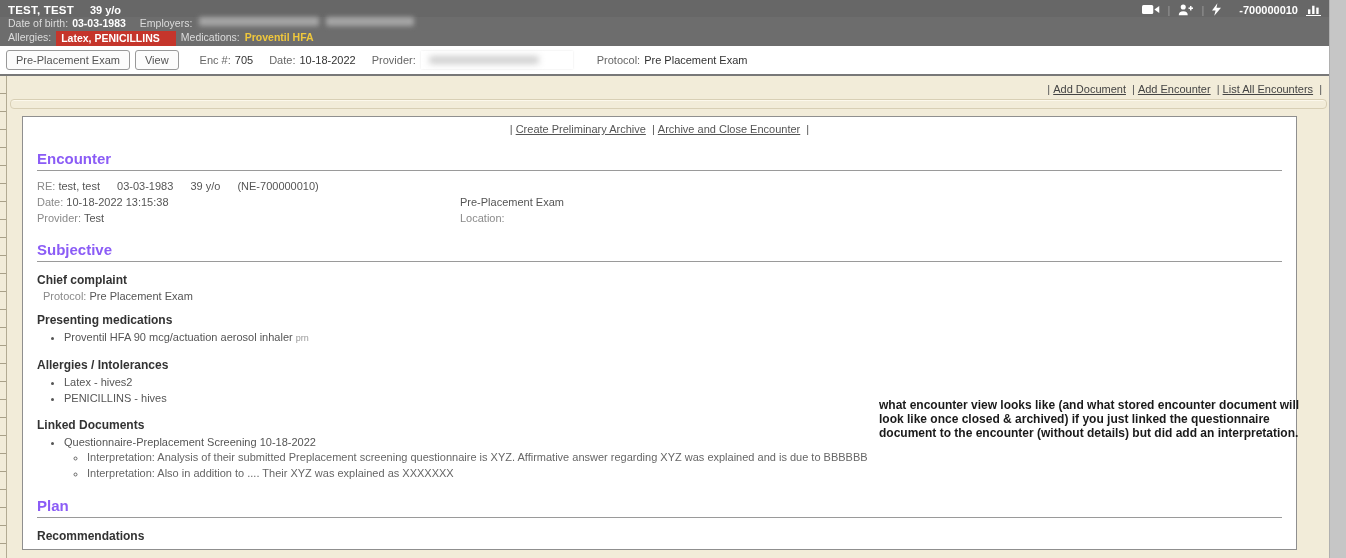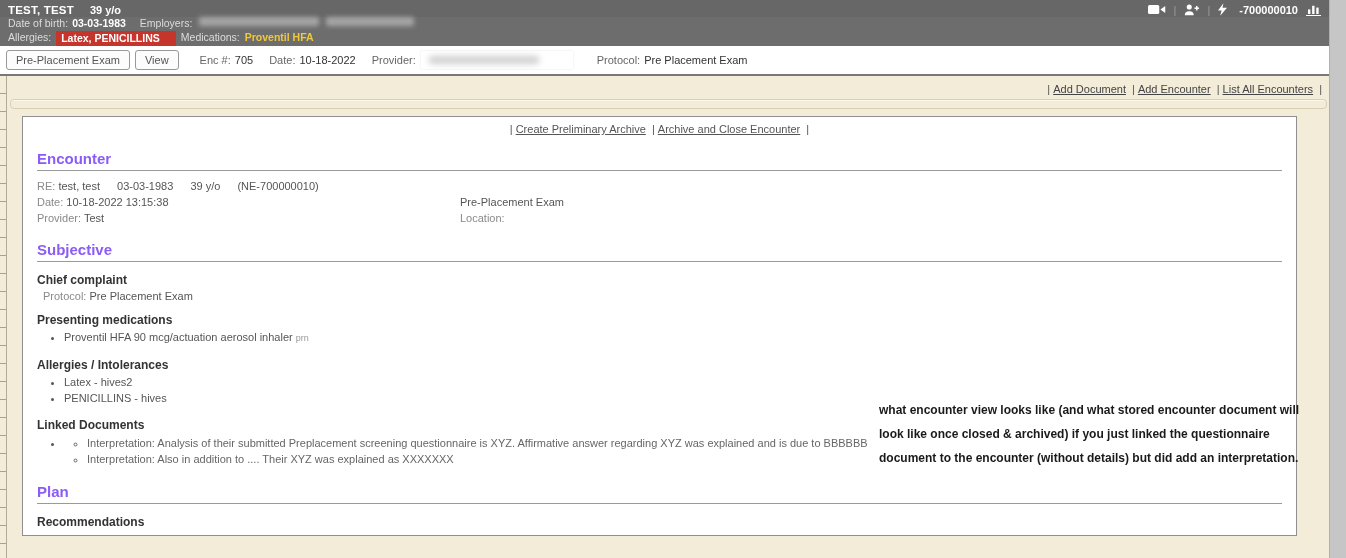--- a/index.html
+++ b/index.html
@@ -11,21 +11,21 @@
   a { color:#555; text-decoration:underline; cursor:pointer; }
   .pipe { color:#555; text-decoration:none; margin:0 3px; }
 
   
   .banner { position:absolute; top:0; left:0; right:17px; height:46px; background:#6d6d6d; color:#fff; }
   .banner-row1 { display:flex; align-items:center; height:17px; padding:2px 8px 0 8px; background:#676767; }
   .pt-name { font-weight:bold; font-size:11.5px; letter-spacing:.2px; }
   .pt-age  { font-weight:bold; font-size:11px; margin-left:16px; }
   .banner-icons { margin-left:auto; display:flex; align-items:center; gap:8px; }
   .icon-sep { color:#9c9c9c; font-size:11px; }
-  .acct-num { font-weight:bold; font-size:11px; margin-left:4px; }
+  .acct-num { font-weight:bold; font-size:11px; margin-left:10px; }
   .chart-ico-wrap { border-bottom:1px solid #fff; padding:0 1px 1px 1px; cursor:pointer; }
   .banner-row2, .banner-row3 { padding:0 8px; height:14px; display:flex; align-items:flex-start; font-size:10.5px; color:#dcdcdc; }
   .bval { color:#fff; font-weight:bold; margin:0 4px; }
   .blur-redact { display:inline-block; height:9px; border-radius:2px; background:#a6a6a6; filter:blur(2.5px); margin-left:7px; }
   .allergy-badge { background:#c5352b; color:#fff; font-weight:bold; padding:1px 16px 2px 5px; margin:0 5px; }
   .med-val { color:#f0c83c; font-weight:bold; margin-left:5px; }
 
   
   .toolbar { position:absolute; top:46px; left:0; right:17px; height:30px; background:#fff;
              border-bottom:2px solid #787878; display:flex; align-items:center; padding-left:6px; color:#666; }
@@ -68,21 +68,21 @@
   .sp { display:inline-block; width:14px; }
   h3 { font-size:12px; font-weight:bold; color:#333; margin:11px 0 0 0; }
   .indent-line { padding-left:6px; margin-top:3px; }
   ul { margin:3px 0 0 0; padding-left:27px; color:#555; }
   li { line-height:14px; margin:0 0 2px 0; }
   ul.circle { list-style:circle; padding-left:23px; margin-top:1px; }
   ul.circle li { color:#666; }
   .prn { font-size:9px; color:#999; margin-left:3px; }
 
   .annotation { position:absolute; left:856px; top:281px; width:438px; font-weight:bold;
-                font-size:12px; line-height:24px; color:#1a1a1a; }
+                font-size:12px; line-height:14px; color:#1a1a1a; }
 
   svg.wicon { display:block; }
 </style>
 </head>
 <body>
 
 <div class="banner">
   <div class="banner-row1">
     <span class="pt-name">TEST, TEST</span>
     <span class="pt-age">39 y/o</span>
@@ -205,20 +205,21 @@
 
     <h3>Allergies / Intolerances</h3>
     <ul>
       <li>Latex - hives2</li>
       <li>PENICILLINS - hives</li>
     </ul>
 
     <h3>Linked Documents</h3>
     <ul>
       <li>
+        <span>Questionnaire-Preplacement Screening 10-18-2022</span>
         <ul class="circle">
           <li>Interpretation: Analysis of their submitted Preplacement screening questionnaire is XYZ. Affirmative answer regarding XYZ was explained and is due to BBBBBB</li>
           <li>Interpretation: Also in addition to .... Their XYZ was explained as XXXXXXX</li>
         </ul>
       </li>
     </ul>
 
     <h2>Plan</h2>
 
     <h3>Recommendations</h3>

